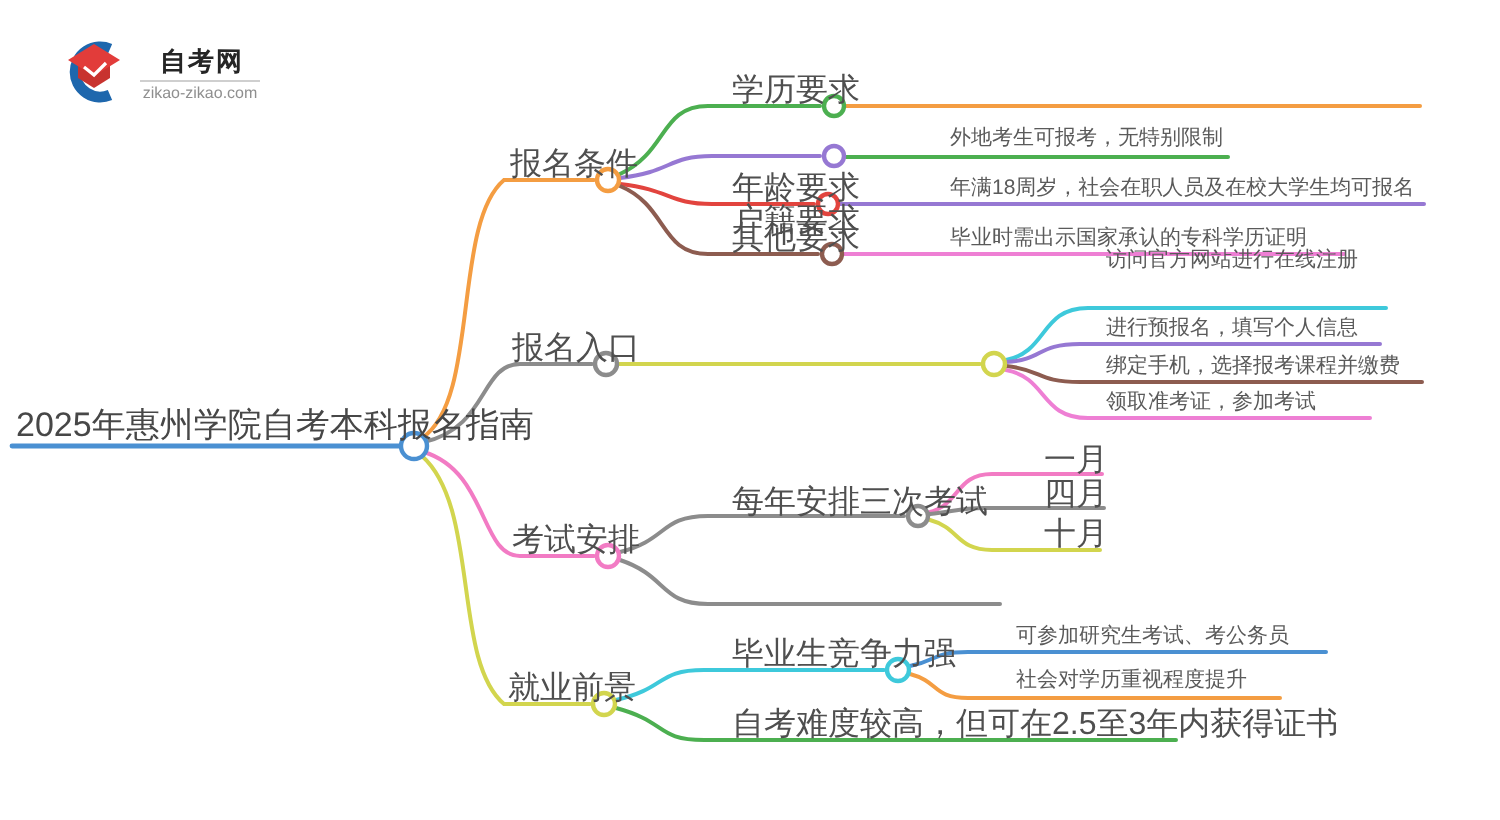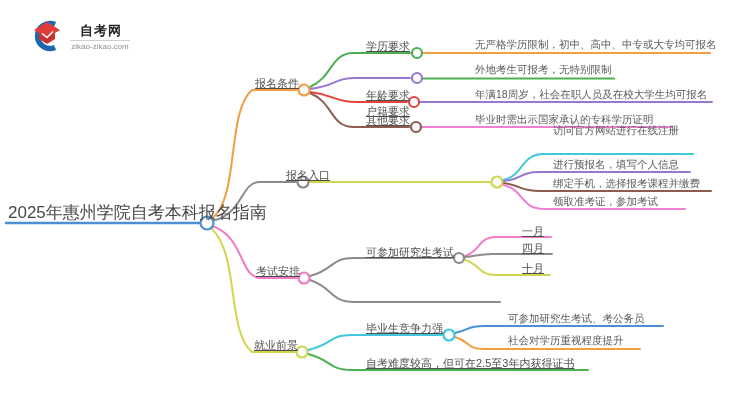--- a/index.html
+++ b/index.html
@@ -2,21 +2,21 @@
 <html><head>
 <meta charset="utf-8">
 <style>
   html,body{margin:0;padding:0;width:750px;height:410px;background:#ffffff;overflow:hidden;
     font-family:"Liberation Sans","DejaVu Sans",sans-serif;}
   .stage{position:relative;width:750px;height:298px;background:#fff;border-radius:14px;}
   svg.edges{position:absolute;left:0;top:0;width:750px;height:410px;}
   .edge{fill:none;stroke-width:2;stroke-linecap:round;}
   .edge.thick{stroke-width:2.4;}
   .dot{fill:#ffffff;stroke-width:2.2;}
-  .lbl{position:absolute;white-space:nowrap;font-size:11px;line-height:14px;color:#4f4f4f;text-decoration:underline;}
+  .lbl{position:absolute;white-space:nowrap;font-size:16px;line-height:14px;color:#4f4f4f;}
   .leaf{position:absolute;white-space:nowrap;font-size:10.5px;line-height:13px;color:#5a5a5a;}
   .root-lbl{position:absolute;white-space:nowrap;font-size:17px;line-height:15px;color:#474747;}
   .logo{position:absolute;left:28px;top:16px;width:110px;height:40px;cursor:pointer;}
   .logo-icon{position:absolute;left:2px;top:3px;}
   .logo-title{position:absolute;left:44px;top:6px;width:58px;text-align:center;
     font-size:13px;font-weight:bold;color:#252525;letter-spacing:1px;}
   .logo-divider{position:absolute;left:42px;top:24px;width:60px;height:1px;background:#cfcfcf;}
   .logo-domain{position:absolute;left:40px;top:26px;width:64px;text-align:center;
     font-size:8px;color:#8f8f8f;}
 </style>
@@ -84,36 +84,35 @@
     </svg>
     <div class="logo-title">自考网</div>
     <div class="logo-divider"></div>
     <div class="logo-domain">zikao-zikao.com</div>
   </div>
 
   <div class="root-lbl" style="left:8px;top:205px;">2025年惠州学院自考本科报名指南</div>
 
   <div class="lbl" style="left:255px;top:76px;">报名条件</div>
   <div class="lbl" style="left:366px;top:39px;">学历要求</div>
-  <div class="leaf" style="left:475px;top:38px;">无严格学历限制，初中、高中、中专或大专均可报名</div>
   <div class="lbl" style="left:366px;top:64px;margin-top:40px;">户籍要求</div>
   <div class="leaf" style="left:475px;top:63px;">外地考生可报考，无特别限制</div>
   <div class="lbl" style="left:366px;top:88px;">年龄要求</div>
   <div class="leaf" style="left:475px;top:88px;">年满18周岁，社会在职人员及在校大学生均可报名</div>
   <div class="lbl" style="left:366px;top:113px;">其他要求</div>
   <div class="leaf" style="left:475px;top:113px;">毕业时需出示国家承认的专科学历证明</div>
 
-  <div class="lbl" style="left:256px;top:168px;margin-left:30px;">报名入口</div>
+  <div class="lbl" style="left:256px;top:168px;">报名入口</div>
   <div class="leaf" style="left:553px;top:124px;">访问官方网站进行在线注册</div>
   <div class="leaf" style="left:553px;top:158px;">进行预报名，填写个人信息</div>
   <div class="leaf" style="left:553px;top:177px;">绑定手机，选择报考课程并缴费</div>
   <div class="leaf" style="left:553px;top:195px;">领取准考证，参加考试</div>
 
   <div class="lbl" style="left:256px;top:264px;">考试安排</div>
-  <div class="lbl" style="left:366px;top:245px;">可参加研究生考试</div>
+  <div class="lbl" style="left:366px;top:245px;">每年安排三次考试</div>
   <div class="lbl" style="left:522px;top:224px;">一月</div>
   <div class="lbl" style="left:522px;top:241px;">四月</div>
   <div class="lbl" style="left:522px;top:261px;">十月</div>
 
   <div class="lbl" style="left:254px;top:338px;">就业前景</div>
   <div class="lbl" style="left:366px;top:321px;">毕业生竞争力强</div>
   <div class="leaf" style="left:508px;top:312px;">可参加研究生考试、考公务员</div>
   <div class="leaf" style="left:508px;top:334px;">社会对学历重视程度提升</div>
   <div class="lbl" style="left:366px;top:356px;">自考难度较高，但可在2.5至3年内获得证书</div>
 

